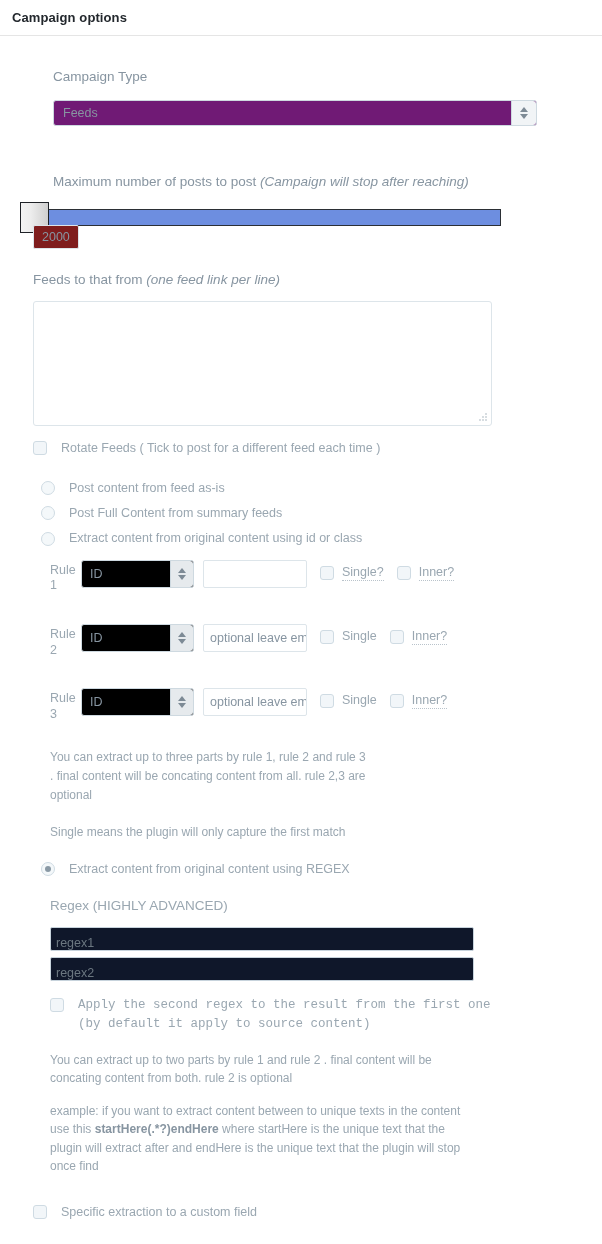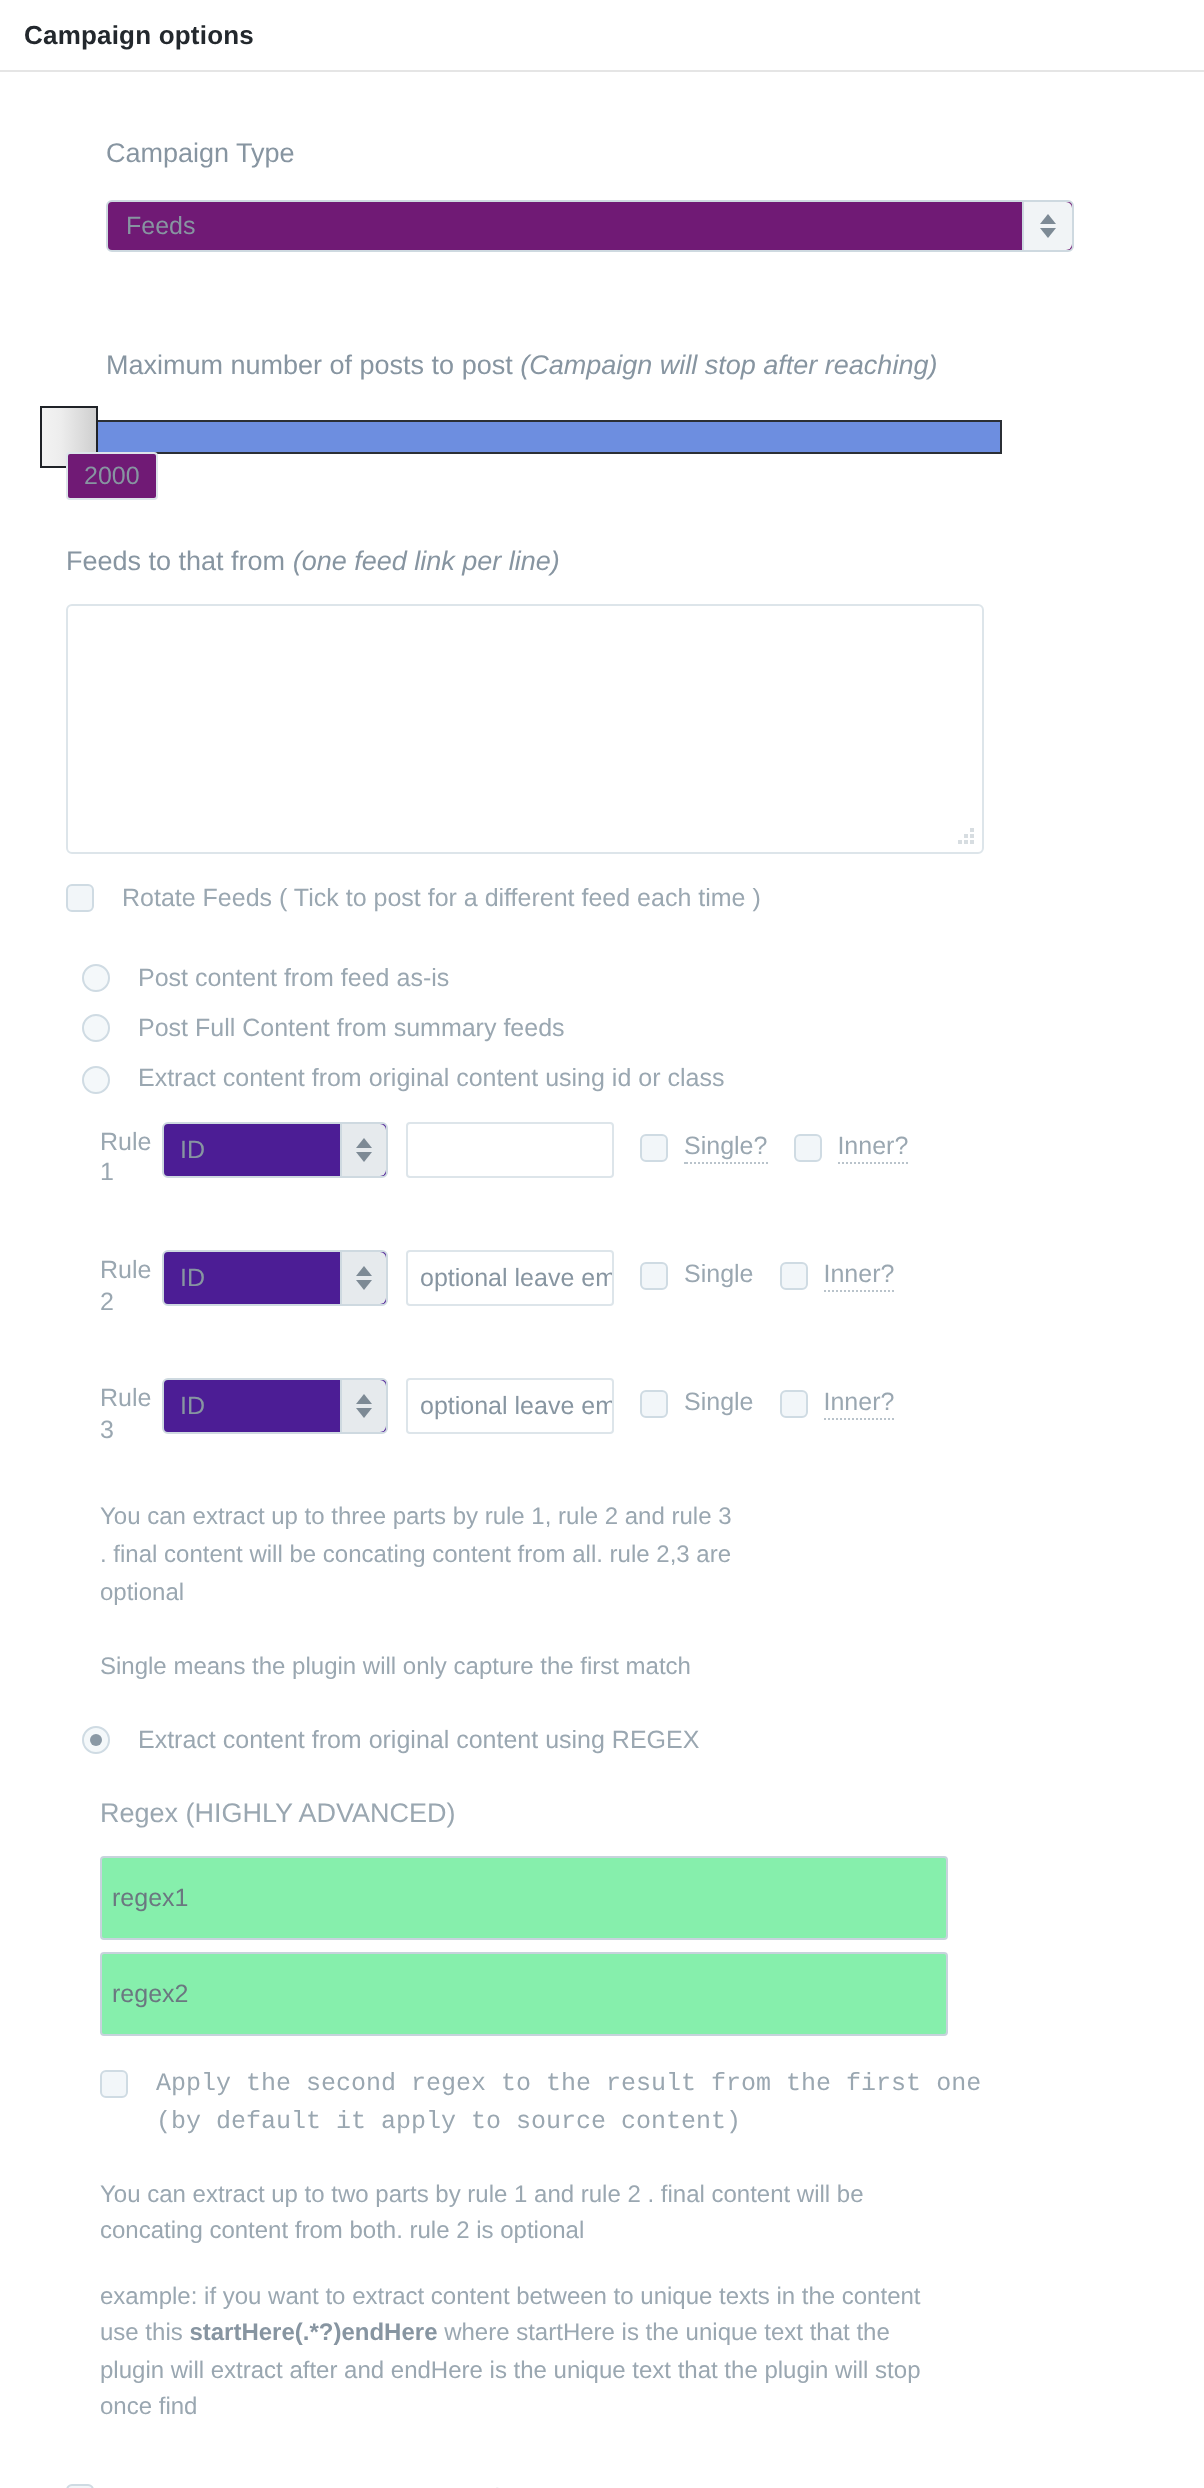--- a/index.html
+++ b/index.html
@@ -89,21 +89,21 @@
     border-left: 4px solid transparent;
     border-right: 4px solid transparent;
   }
   .spin-up { border-bottom: 5px solid #7d8a95; }
   .spin-dn { border-top: 5px solid #7d8a95; }
 
   .select-sm {
     width: 113px;
     height: 28px;
     border: 1px solid #ced9e0;
-    background: #4c1d95;
+    background: #000000;
   }
   .select-sm .sel-text { font-size: 12.5px; left: 8px; color: #8795a1; }
   .select-sm .spinner { width: 22px; background: #e6eaed; }
 
   
   .slider-wrap {
     position: relative;
     height: 48px;
   }
   .slider-track {
@@ -126,21 +126,21 @@
     border: 1px solid #1f2227;
     background: linear-gradient(to right, #f3f3f3 0%, #ededed 35%, #cfcfcf 100%);
   }
   .slider-value {
     position: absolute;
     left: 33px;
     top: 26px;
     min-width: 44px;
     padding: 4px 8px;
     box-sizing: border-box;
-    background: #701a75;
+    background: #7f1d1d;
     border: 1px solid #dde5ea;
     border-radius: 2px;
     font-size: 12.5px;
     color: #8795a1;
     text-align: center;
   }
 
   
   .ta-shell {
     position: relative;
@@ -262,30 +262,30 @@
   }
   .help-text b { color: #8795a1; }
 
   .heading-sub {
     font-size: 13.5px;
     color: #9aa7b1;
   }
 
   .txt-input {
     width: 424px;
-    height: 42px;
+    height: 24px;
     box-sizing: border-box;
     border: 1px solid #c7d3dc;
     border-radius: 2px;
-    background: #86efac;
+    background: #0f172a;
     font-size: 12.5px;
     color: #6b7780;
     padding: 0 5px;
     display: flex;
-    align-items: center;
+    align-items: flex-end;
   }
 
   .wide-cb-row {
     display: flex;
     align-items: flex-start;
     gap: 14px;
   }
   .wide-cb-row .cb { margin-top: 2px; }
   .wide-cb-text {
     font-size: 12.5px;

